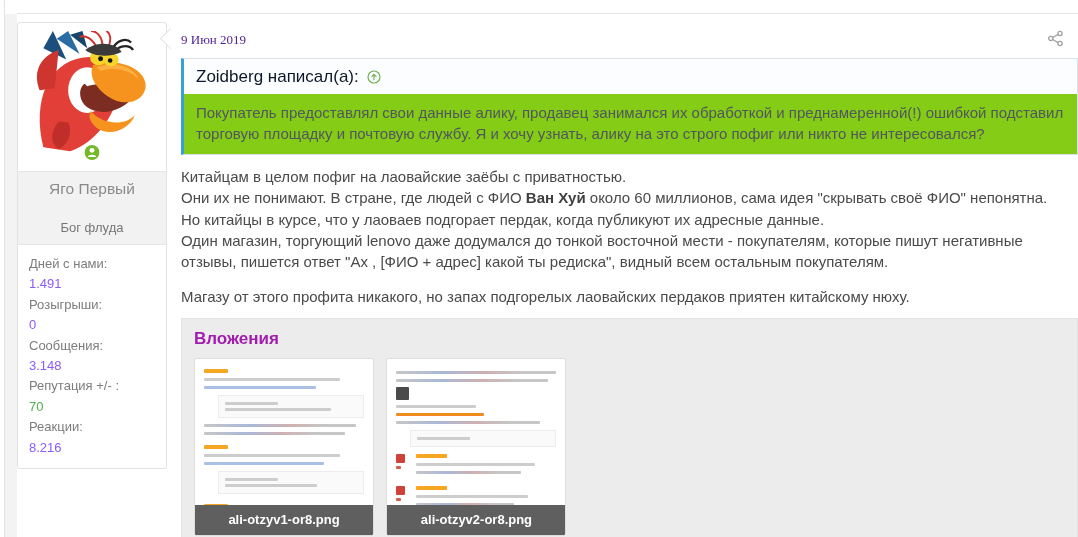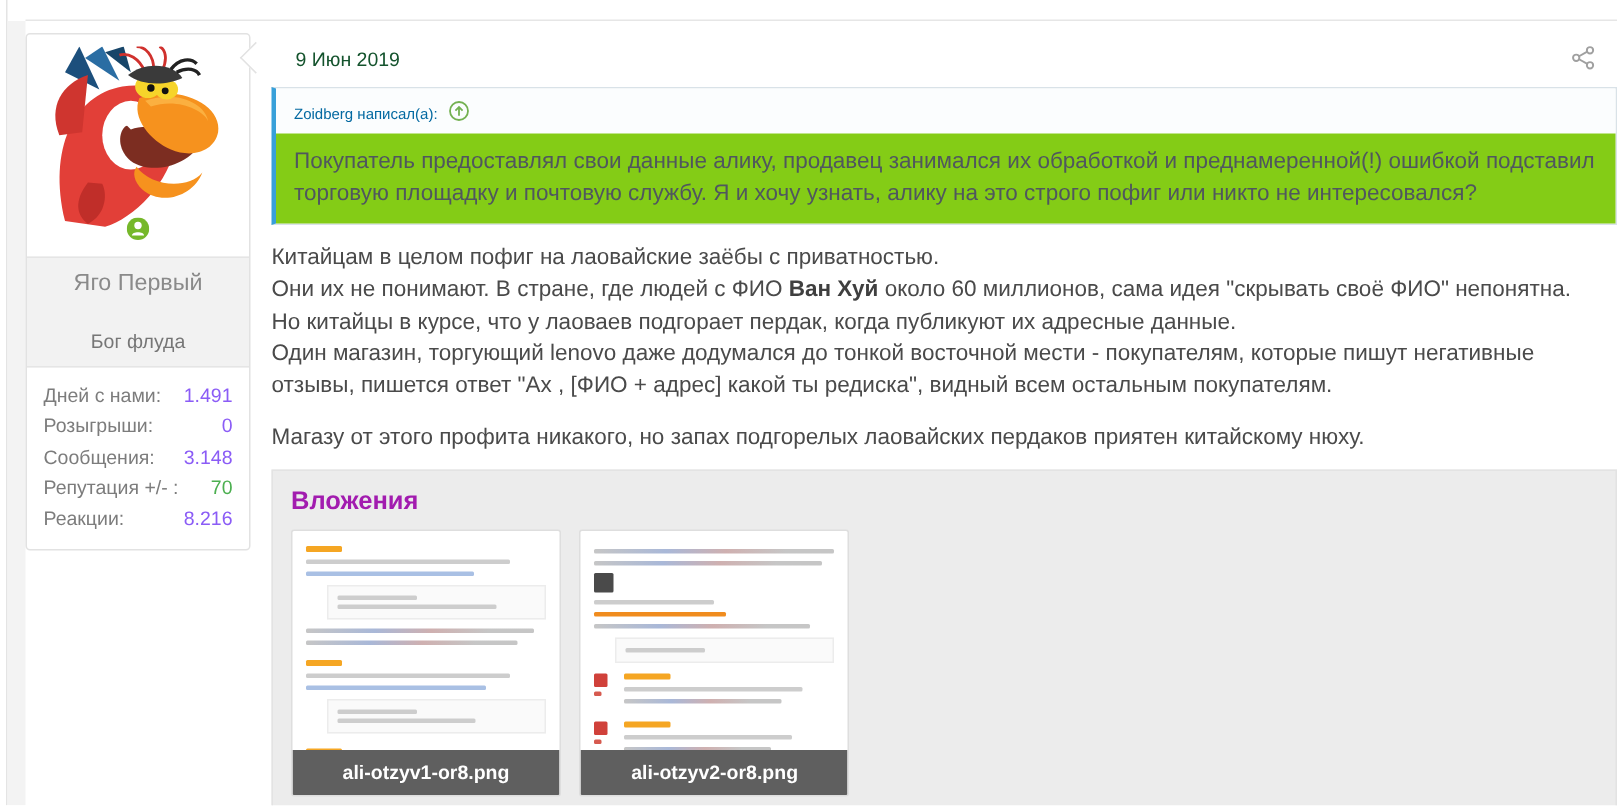--- a/index.html
+++ b/index.html
@@ -16,33 +16,33 @@
   .avatar-wrap{position:relative;height:148px;}
   .avatar{position:absolute;left:12px;top:8px;width:124px;height:124px;cursor:pointer;}
   .online-badge{position:absolute;left:50%;top:122px;transform:translateX(-50%);width:15px;height:15px;}
   .bubble-arrow{position:absolute;left:163px;top:31px;width:14px;height:14px;background:#fff;
                 border-left:1px solid #e2e2e2;border-bottom:1px solid #e2e2e2;transform:rotate(45deg);}
   .name-box{background:#f2f2f2;border-top:1px solid #e5e5e5;border-bottom:1px solid #e5e5e5;
             text-align:center;padding:8px 4px 9px;}
   .username{color:#8a8a8a;font-size:15.5px;cursor:pointer;}
   .usertitle{color:#767676;font-size:13px;margin-top:22px;}
   .stats{padding:9px 11px 10px;}
-  .stat-row{display:flex;justify-content:space-between;font-size:13px;color:#7c7c7c;line-height:20.4px;}
+  .stat-row{display:flex;justify-content:space-between;font-size:13px;color:#7c7c7c;line-height:20.4px;flex-direction:column;}
   .stat-val{color:#8b5cf6;}
   .stat-val.green{color:#4caf50;}
 
   
   .message{position:absolute;left:181px;top:14px;width:897px;}
   .msg-header{position:relative;height:40px;}
-  .post-date{position:absolute;left:16px;top:18px;font-size:13px;color:#14532d;}
+  .post-date{position:absolute;left:0;top:18px;font-size:13px;color:#4c1d95;font-family:Liberation Serif, serif;}
   .share-btn{position:absolute;right:14px;top:16px;width:17px;height:17px;cursor:pointer;}
 
   
   .quote{border:1px solid #d9e2e8;border-left:3px solid #38a0d9;margin-top:4px;box-sizing:border-box;}
-  .quote-title{padding:8px 12px 7px;background:#fbfdfe;font-size:10px;color:#0369a1;cursor:pointer;}
+  .quote-title{padding:8px 12px 7px;background:#fbfdfe;font-size:17px;color:#0f172a;cursor:pointer;}
   .quote-title .qicon{display:inline-block;vertical-align:-2px;margin-left:4px;}
   .quote-content{background:#84cc16;padding:9px 12px 10px;font-size:15px;line-height:20.5px;color:#50575e;}
 
   .post-body p{margin:11px 0 0;font-size:15px;line-height:21.3px;color:#4a4a4a;}
   .post-body p + p{margin-top:14px;}
   .post-body b{color:#3f3f3f;}
 
   
   .attachments{margin-top:10px;background:#ececec;border:1px solid #e3e3e3;
                padding:8px 12px 12px;box-sizing:border-box;}

